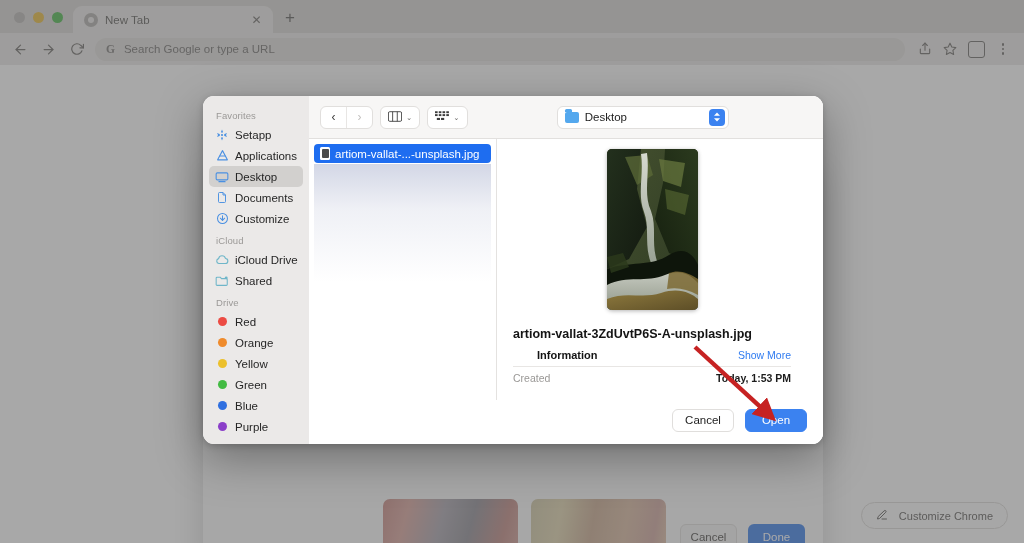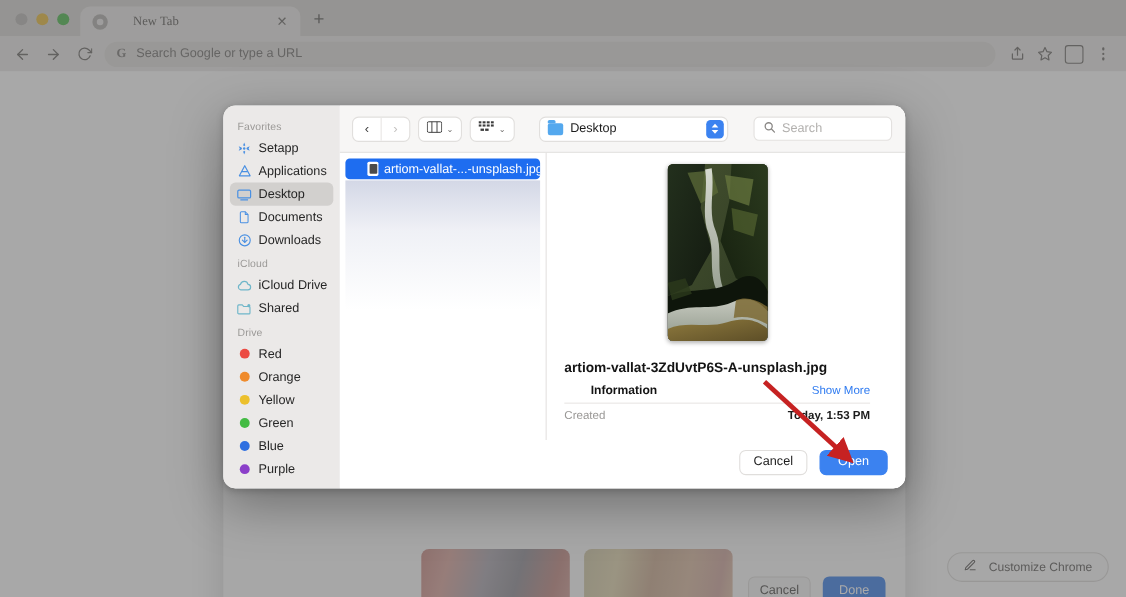--- a/index.html
+++ b/index.html
@@ -37,29 +37,28 @@
     display: flex; align-items: flex-end;
   }
   .traffic { display: flex; gap: 8px; padding: 0 10px 10px 14px; align-items: center; }
   .light { width: 11px; height: 11px; border-radius: 50%; }
   .light.red    { background: #b9b6b4; }
   .light.yellow { background: #e8bb3c; }
   .light.green  { background: #4cb84c; }
 
   .tab {
     position: relative;
-    display: flex; align-items: center; gap: 23px;
+    display: flex; align-items: center; gap: 7px;
     height: 27px;
     min-width: 200px;
     padding: 0 9px 0 11px;
     background: #e9e7e5;
     border-radius: 9px 9px 0 0;
     font-size: 11.5px;
     color: #5d5c5a;
-    font-family: Liberation Serif, serif;
   }
   .tab-fav {
     width: 14px; height: 14px; border-radius: 50%;
     background: #b0aeac;
     position: relative; flex: 0 0 auto;
   }
   .tab-fav::after {
     content: "";
     position: absolute; left: 4px; top: 4px;
     width: 6px; height: 6px; border-radius: 50%;
@@ -317,21 +316,21 @@
   .col-glow {
     position: absolute;
     left: 5px; top: 25px; right: 5px; height: 118px;
     background: linear-gradient(180deg, rgba(150,160,195,0.42) 0%, rgba(175,182,208,0.20) 38%, rgba(255,255,255,0) 100%);
     pointer-events: none;
   }
   .file-row {
     position: relative;
     display: flex; align-items: center; gap: 5px;
     height: 19px;
-    padding: 0 20px;
+    padding: 0 6px;
     border-radius: 4px;
     background: #1e6df0;
     color: #ffffff;
     font-size: 11.5px;
     white-space: nowrap; overflow: hidden;
   }
   .jpg-ic {
     width: 10px; height: 13px;
     border-radius: 1.5px;
     background: #ffffff;
@@ -546,21 +545,21 @@
           <span>Documents</span>
         </div>
         <div class="sb-item">
           <span class="sb-ic">
             <svg width="13" height="13" viewBox="0 0 24 24" fill="none" stroke="#4a90e2" stroke-width="1.9" stroke-linecap="round" stroke-linejoin="round">
               <circle cx="12" cy="12" r="9.2"></circle>
               <polyline points="8 11.5 12 15.5 16 11.5"></polyline>
               <line x1="12" y1="7" x2="12" y2="15"></line>
             </svg>
           </span>
-          <span>Downloads</span>
+          <span>Customize</span>
         </div>
         <div class="sb-head">iCloud</div>
         <div class="sb-item">
           <span class="sb-ic">
             <svg width="14" height="12" viewBox="0 0 24 20" fill="none" stroke="#6fb6c9" stroke-width="1.9" stroke-linecap="round" stroke-linejoin="round">
               <path d="M6.5 16h11a4.3 4.3 0 0 0 .4-8.6A6 6 0 0 0 6.2 7.6 4.3 4.3 0 0 0 6.5 16Z"></path>
             </svg>
           </span>
           <span>iCloud Drive</span>
         </div>
@@ -656,29 +655,20 @@
           <span class="folder-ic"></span>
           <span class="pathpop-label">Desktop</span>
           <span class="stepper">
             <svg width="8" height="12" viewBox="0 0 8 12" fill="#ffffff">
                 <polygon points="4,1.4 7,4.8 1,4.8"></polygon>
                 <polygon points="4,10.6 7,7.2 1,7.2"></polygon>
               </svg>
           </span>
         </div>
 
-        <div class="searchbox">
-          <span>
-            <svg width="11" height="11" viewBox="0 0 24 24" fill="none" stroke="#8a8886" stroke-width="2.6" stroke-linecap="round">
-                <circle cx="10.5" cy="10.5" r="7"></circle>
-                <line x1="16" y1="16" x2="22" y2="22"></line>
-              </svg>
-          </span>
-          <span>Search</span>
-        </div>
       </div>
 
       <div class="cols">
         <div class="col-list">
           <div class="col-glow"></div>
           <div class="file-row">
             <span class="jpg-ic"></span>
             <span>artiom-vallat-...-unsplash.jpg</span>
           </div>
         </div>

